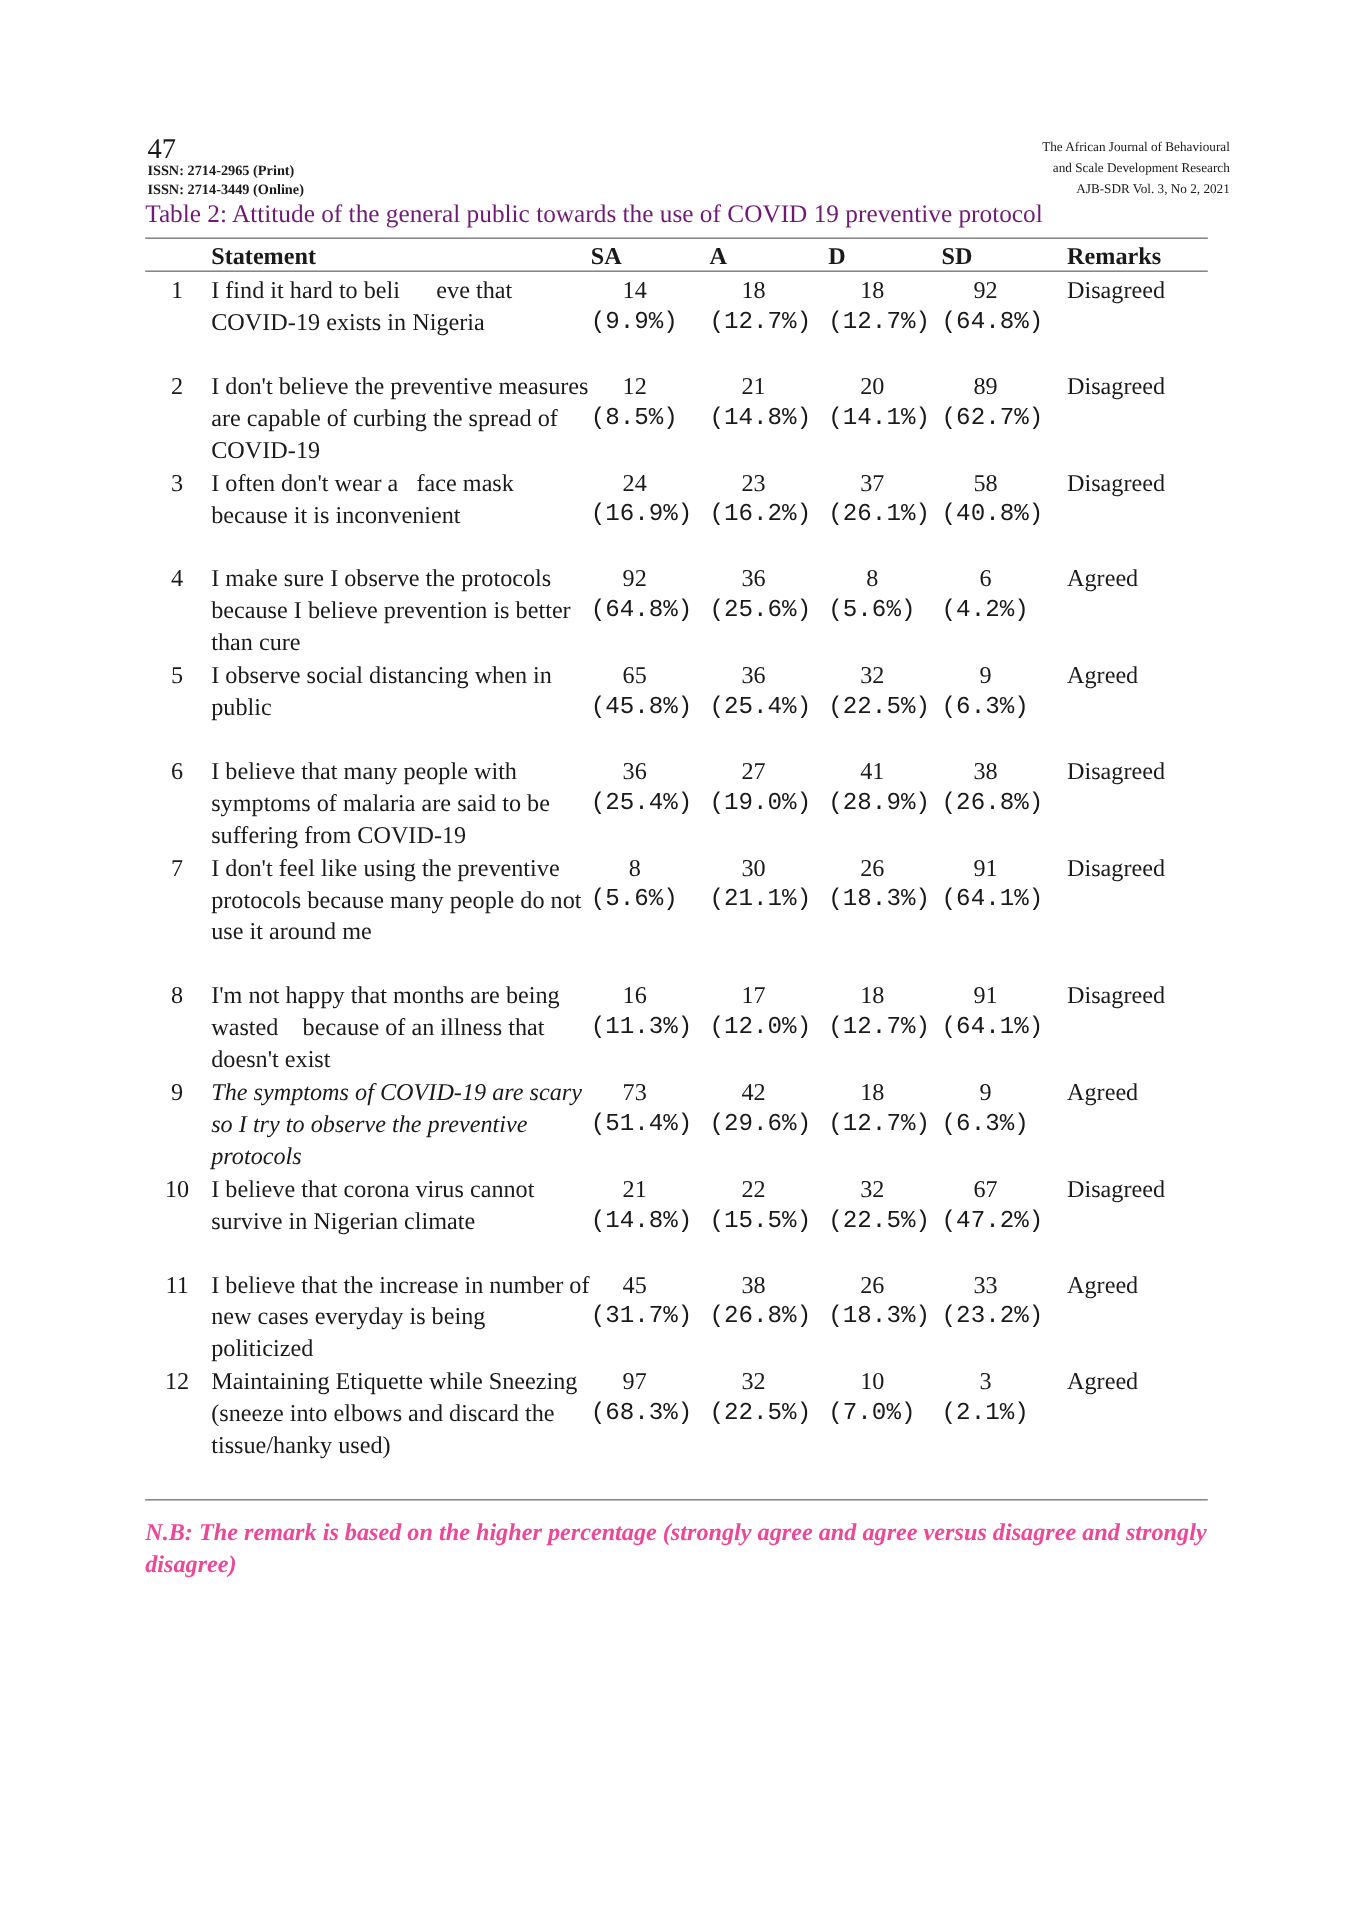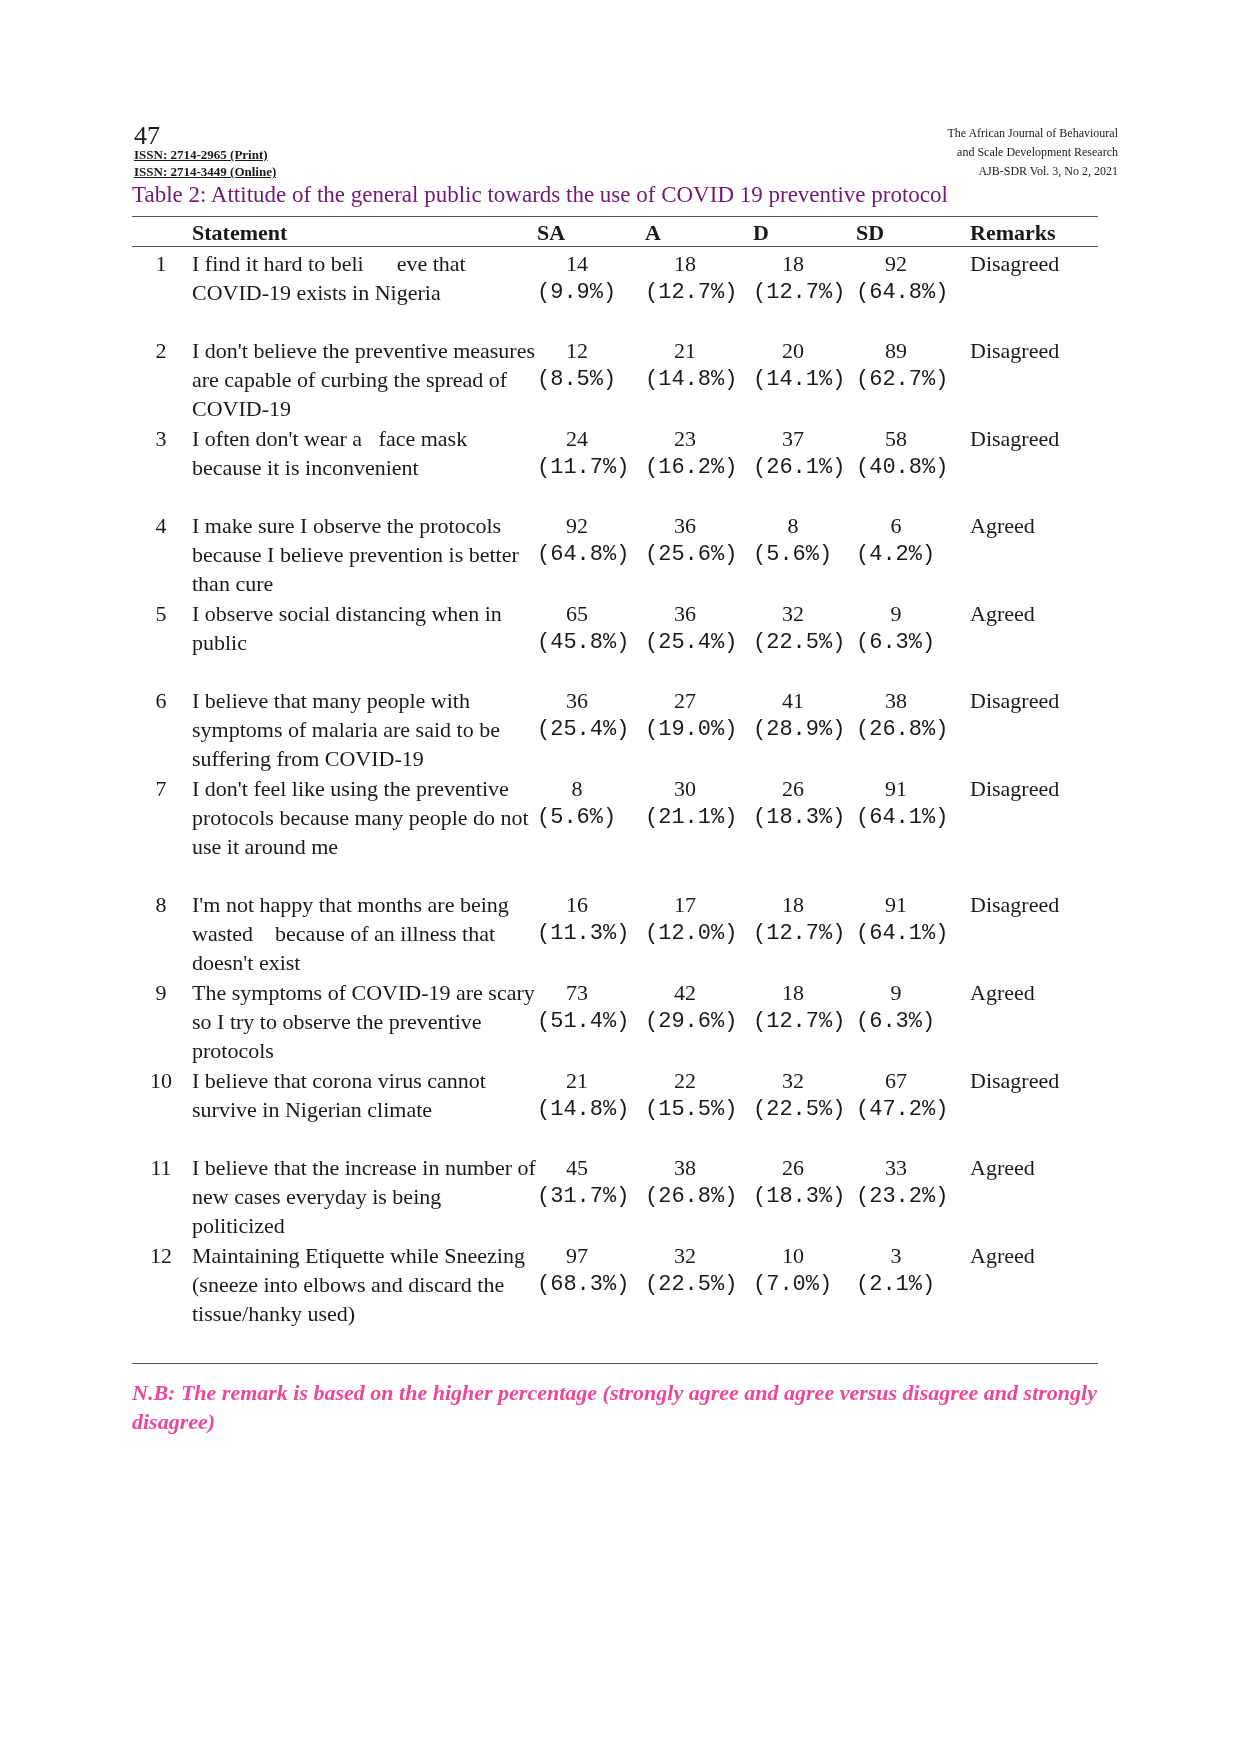--- a/index.html
+++ b/index.html
@@ -1,18 +1,18 @@
 <!DOCTYPE html>
 <html><head>
 <meta charset="utf-8">
 <style>
   html, body { margin:0; padding:0; background:#ffffff; }
   body { width:1241px; height:1754px; position:relative; font-family:"Liberation Serif", serif; color:#1a1a1a; overflow:hidden; }
   .page-num { position:absolute; left:134px; top:126px; font-size:26px; font-weight:normal; line-height:20px; }
-  .issn { position:absolute; left:134px; font-size:13px; font-weight:bold; line-height:16px;text-decoration:underline; }
+  .issn { position:absolute; left:134px; font-size:13px; font-weight:bold; line-height:16px; }
   .journal { position:absolute; right:123px; top:124px; text-align:right; font-size:12px; line-height:19px; }
   .caption { position:absolute; left:132px; top:182px; font-size:23px; color:#701a75; white-space:nowrap; }
   .rule { position:absolute; left:132px; width:966px; height:0; border-top:1.5px solid #555; }
   table { position:absolute; left:132px; top:218px; width:966px; border-collapse:collapse; font-size:22px; line-height:29px; }
   th { font-weight:bold; text-align:left; padding:0; height:30px; vertical-align:top; }
   td { padding:0; vertical-align:top; }
   .c-no { width:58px; text-align:center; }
   .c-st { width:345px; padding-left:2px; }
   .c-sa { width:108px; }
   .c-a { width:108px; }
@@ -95,21 +95,21 @@
           <span class="num">89</span>
           <span class="pct">(62.7%)</span>
         </td>
         <td class="c-rm">Disagreed</td>
       </tr>
       <tr style="height: 87px;">
         <td class="c-no">3</td>
         <td class="c-st" style="white-space:pre-wrap;">I often don't wear a   face mask because it is inconvenient</td>
         <td class="c-sa">
           <span class="num">24</span>
-          <span class="pct">(11.7%)</span>
+          <span class="pct">(16.9%)</span>
         </td>
         <td class="c-a">
           <span class="num">23</span>
           <span class="pct">(16.2%)</span>
         </td>
         <td class="c-d">
           <span class="num">37</span>
           <span class="pct">(26.1%)</span>
         </td>
         <td class="c-sd">
@@ -218,21 +218,21 @@
           <span class="pct">(12.7%)</span>
         </td>
         <td class="c-sd">
           <span class="num">91</span>
           <span class="pct">(64.1%)</span>
         </td>
         <td class="c-rm">Disagreed</td>
       </tr>
       <tr style="height: 87px;">
         <td class="c-no">9</td>
-        <td class="c-st" style="white-space:pre-wrap;">The symptoms of COVID-19 are scary so I try to observe the preventive protocols</td>
+        <td class="c-st" style="white-space:pre-wrap;font-style:italic;">The symptoms of COVID-19 are scary so I try to observe the preventive protocols</td>
         <td class="c-sa">
           <span class="num">73</span>
           <span class="pct">(51.4%)</span>
         </td>
         <td class="c-a">
           <span class="num">42</span>
           <span class="pct">(29.6%)</span>
         </td>
         <td class="c-d">
           <span class="num">18</span>

